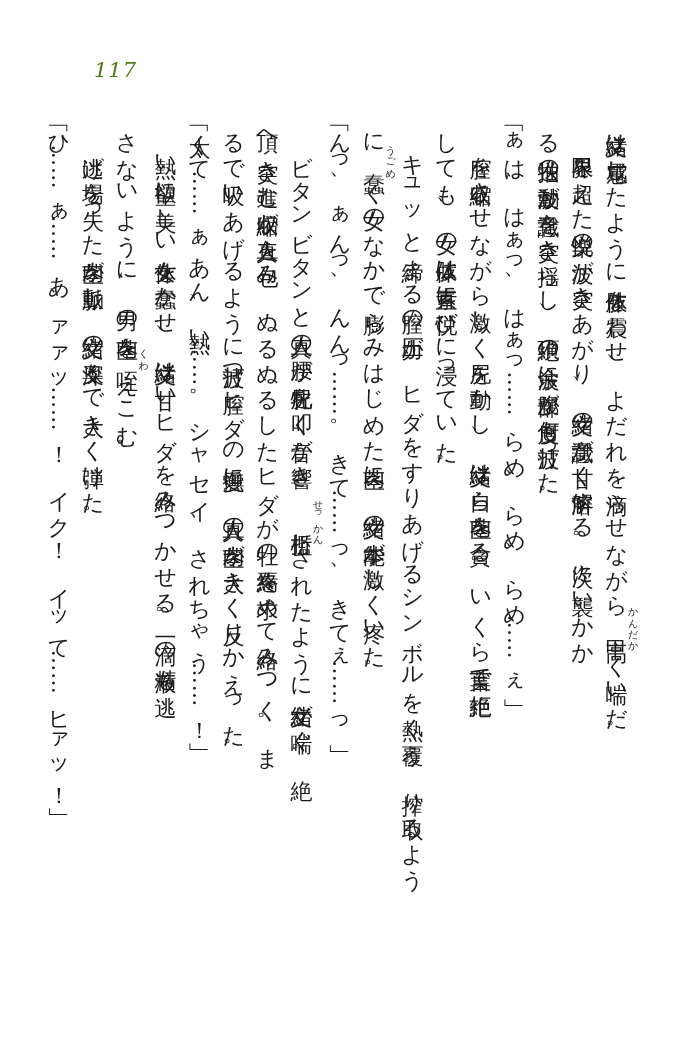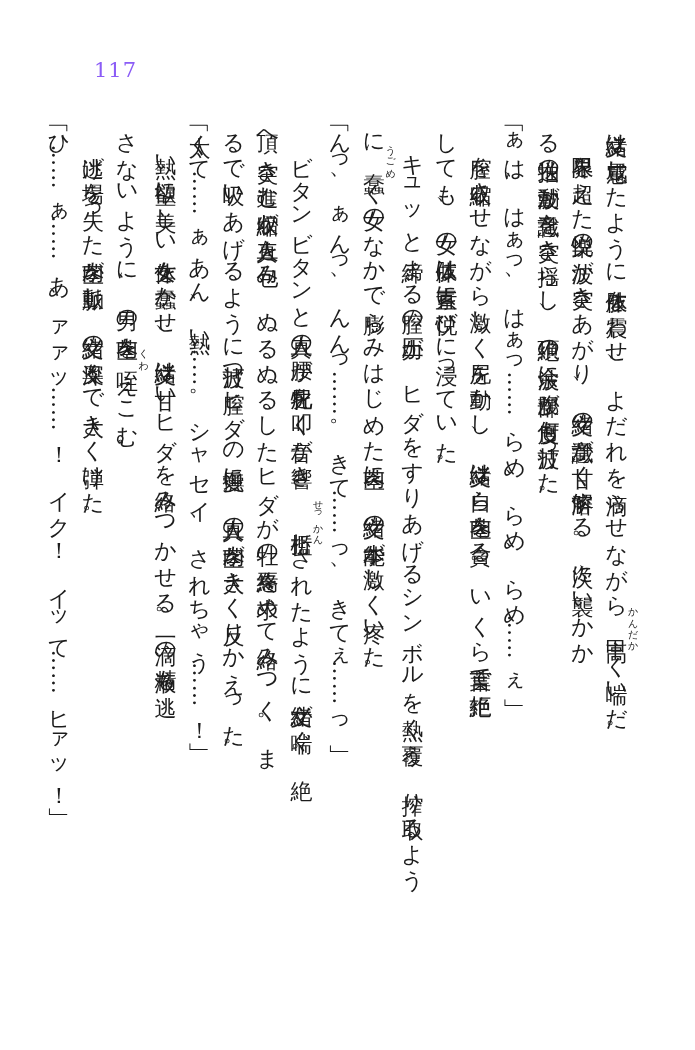--- a/index.html
+++ b/index.html
@@ -13,21 +13,22 @@
     height: 1050px;
     background: #ffffff;
     overflow: hidden;
     font-family: "DejaVu Serif", "Liberation Serif", serif;
   }
   .page-number {
     position: absolute;
     top: 58px;
     left: 94px;
     font-size: 21px;
-    color: #8b5cf6;
+    font-style: italic;
+    color: #4d7c0f;
     letter-spacing: 1px;
     font-family: "DejaVu Serif", "Liberation Serif", serif;
   }
   .text-block {
     position: absolute;
     top: 118px;
     right: 57px;
     height: 858px;
     writing-mode: vertical-rl;
     text-orientation: mixed;

